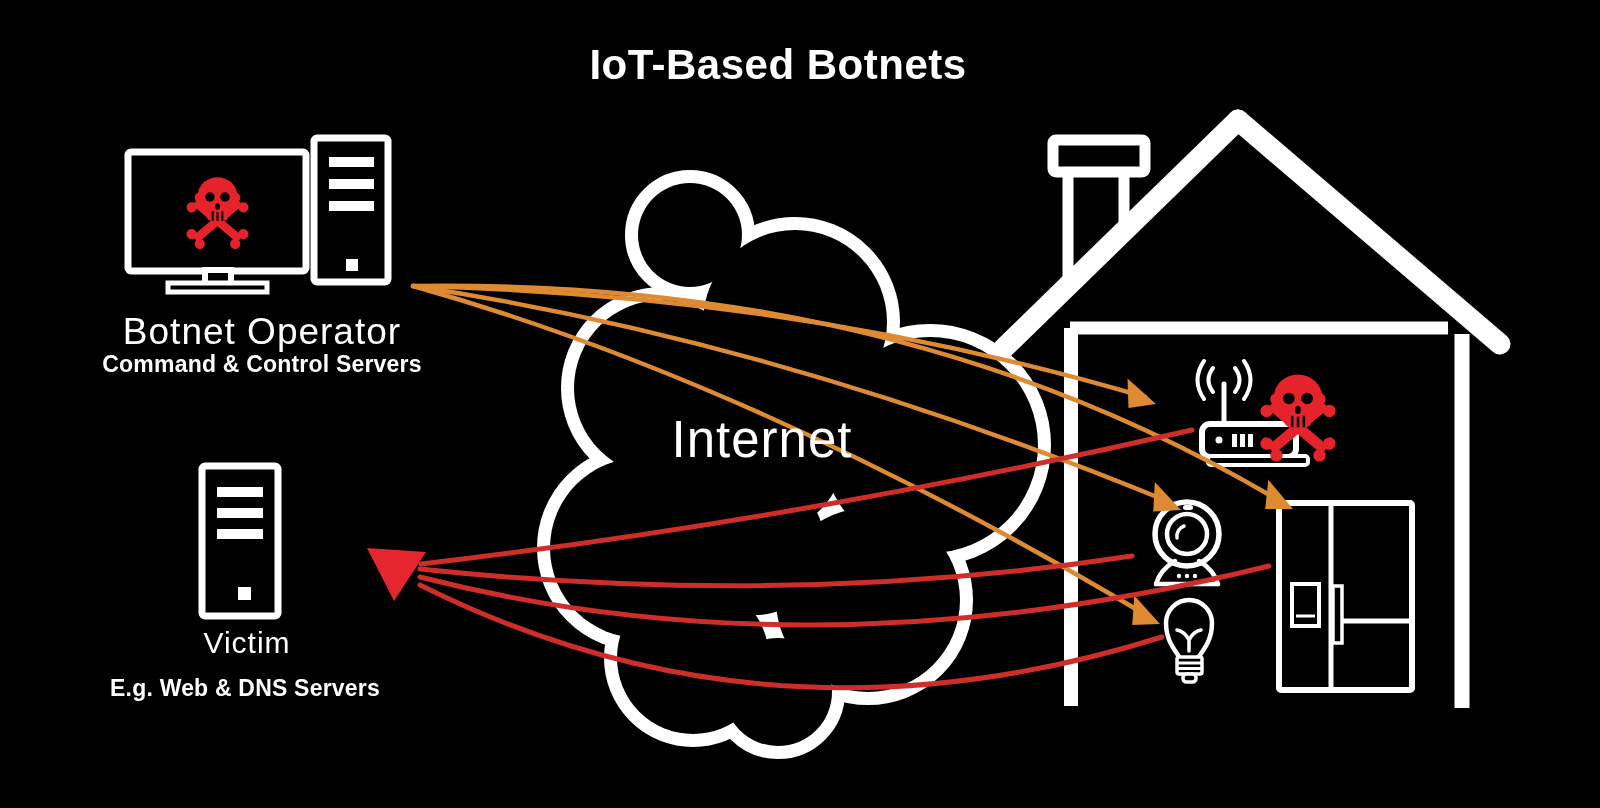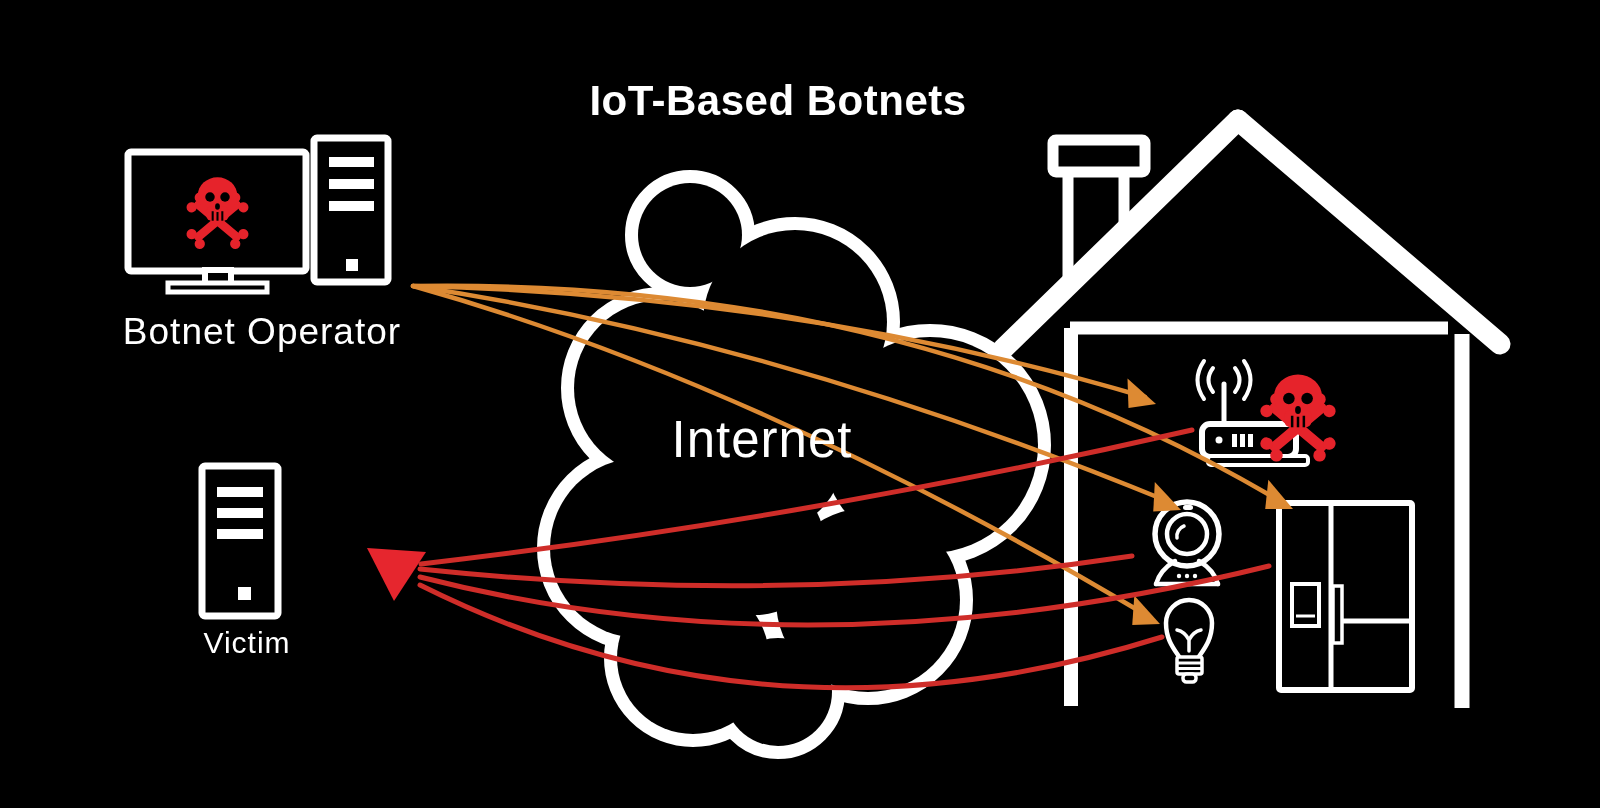--- a/index.html
+++ b/index.html
@@ -1,20 +1,20 @@
 <!DOCTYPE html>
 <html><head>
 <meta charset="utf-8">
 <style>
   html,body{margin:0;padding:0;background:#000;}
   .stage{position:relative;width:1600px;height:808px;background:#000;overflow:hidden;
          font-family:"Liberation Sans",sans-serif;}
   .stage svg{position:absolute;left:0;top:0;}
   .lbl{position:absolute;color:#fff;text-align:center;line-height:1.1;white-space:nowrap;}
-  .lbl-title{font-size:42px;font-weight:bold;letter-spacing:.5px;margin-top:36px;}
+  .lbl-title{font-size:42px;font-weight:bold;letter-spacing:.5px;}
   .lbl-thin{font-weight:300;letter-spacing:1px;}
   .lbl-bold{font-weight:bold;letter-spacing:.2px;}
 </style>
 </head>
 <body>
 
 <div class="stage">
 
 <svg width="1600" height="808" viewBox="0 0 1600 808">
   <defs>
@@ -173,18 +173,20 @@
   </g>
   <polygon points="367,548 426,552 394,601" fill="#e6262e"></polygon>
 
   <use href="#skull" transform="translate(178,167) scale(0.79)"></use>
   <use href="#skull" transform="translate(1250,362) scale(0.96)"></use>
 </svg>
 
 <div class="lbl lbl-title" style="left:556px;top:42px;width:444px;">IoT-Based Botnets</div>
 
 <div class="lbl lbl-thin" style="left:52px;top:312px;width:420px;font-size:37px;text-align:center;">Botnet Operator</div>
+<div class="lbl lbl-bold" style="left:52px;top:352px;width:420px;font-size:23px;">Command &amp; Control Servers</div>
 
 <div class="lbl lbl-thin" style="left:47px;top:626px;width:400px;font-size:30px;">Victim</div>
+<div class="lbl lbl-bold" style="left:45px;top:676px;width:400px;font-size:23px;">E.g. Web &amp; DNS Servers</div>
 
 <div class="lbl lbl-thin" style="left:562px;top:412px;width:400px;font-size:51px;">Internet</div>
 
 </div>
 
 </body></html>

